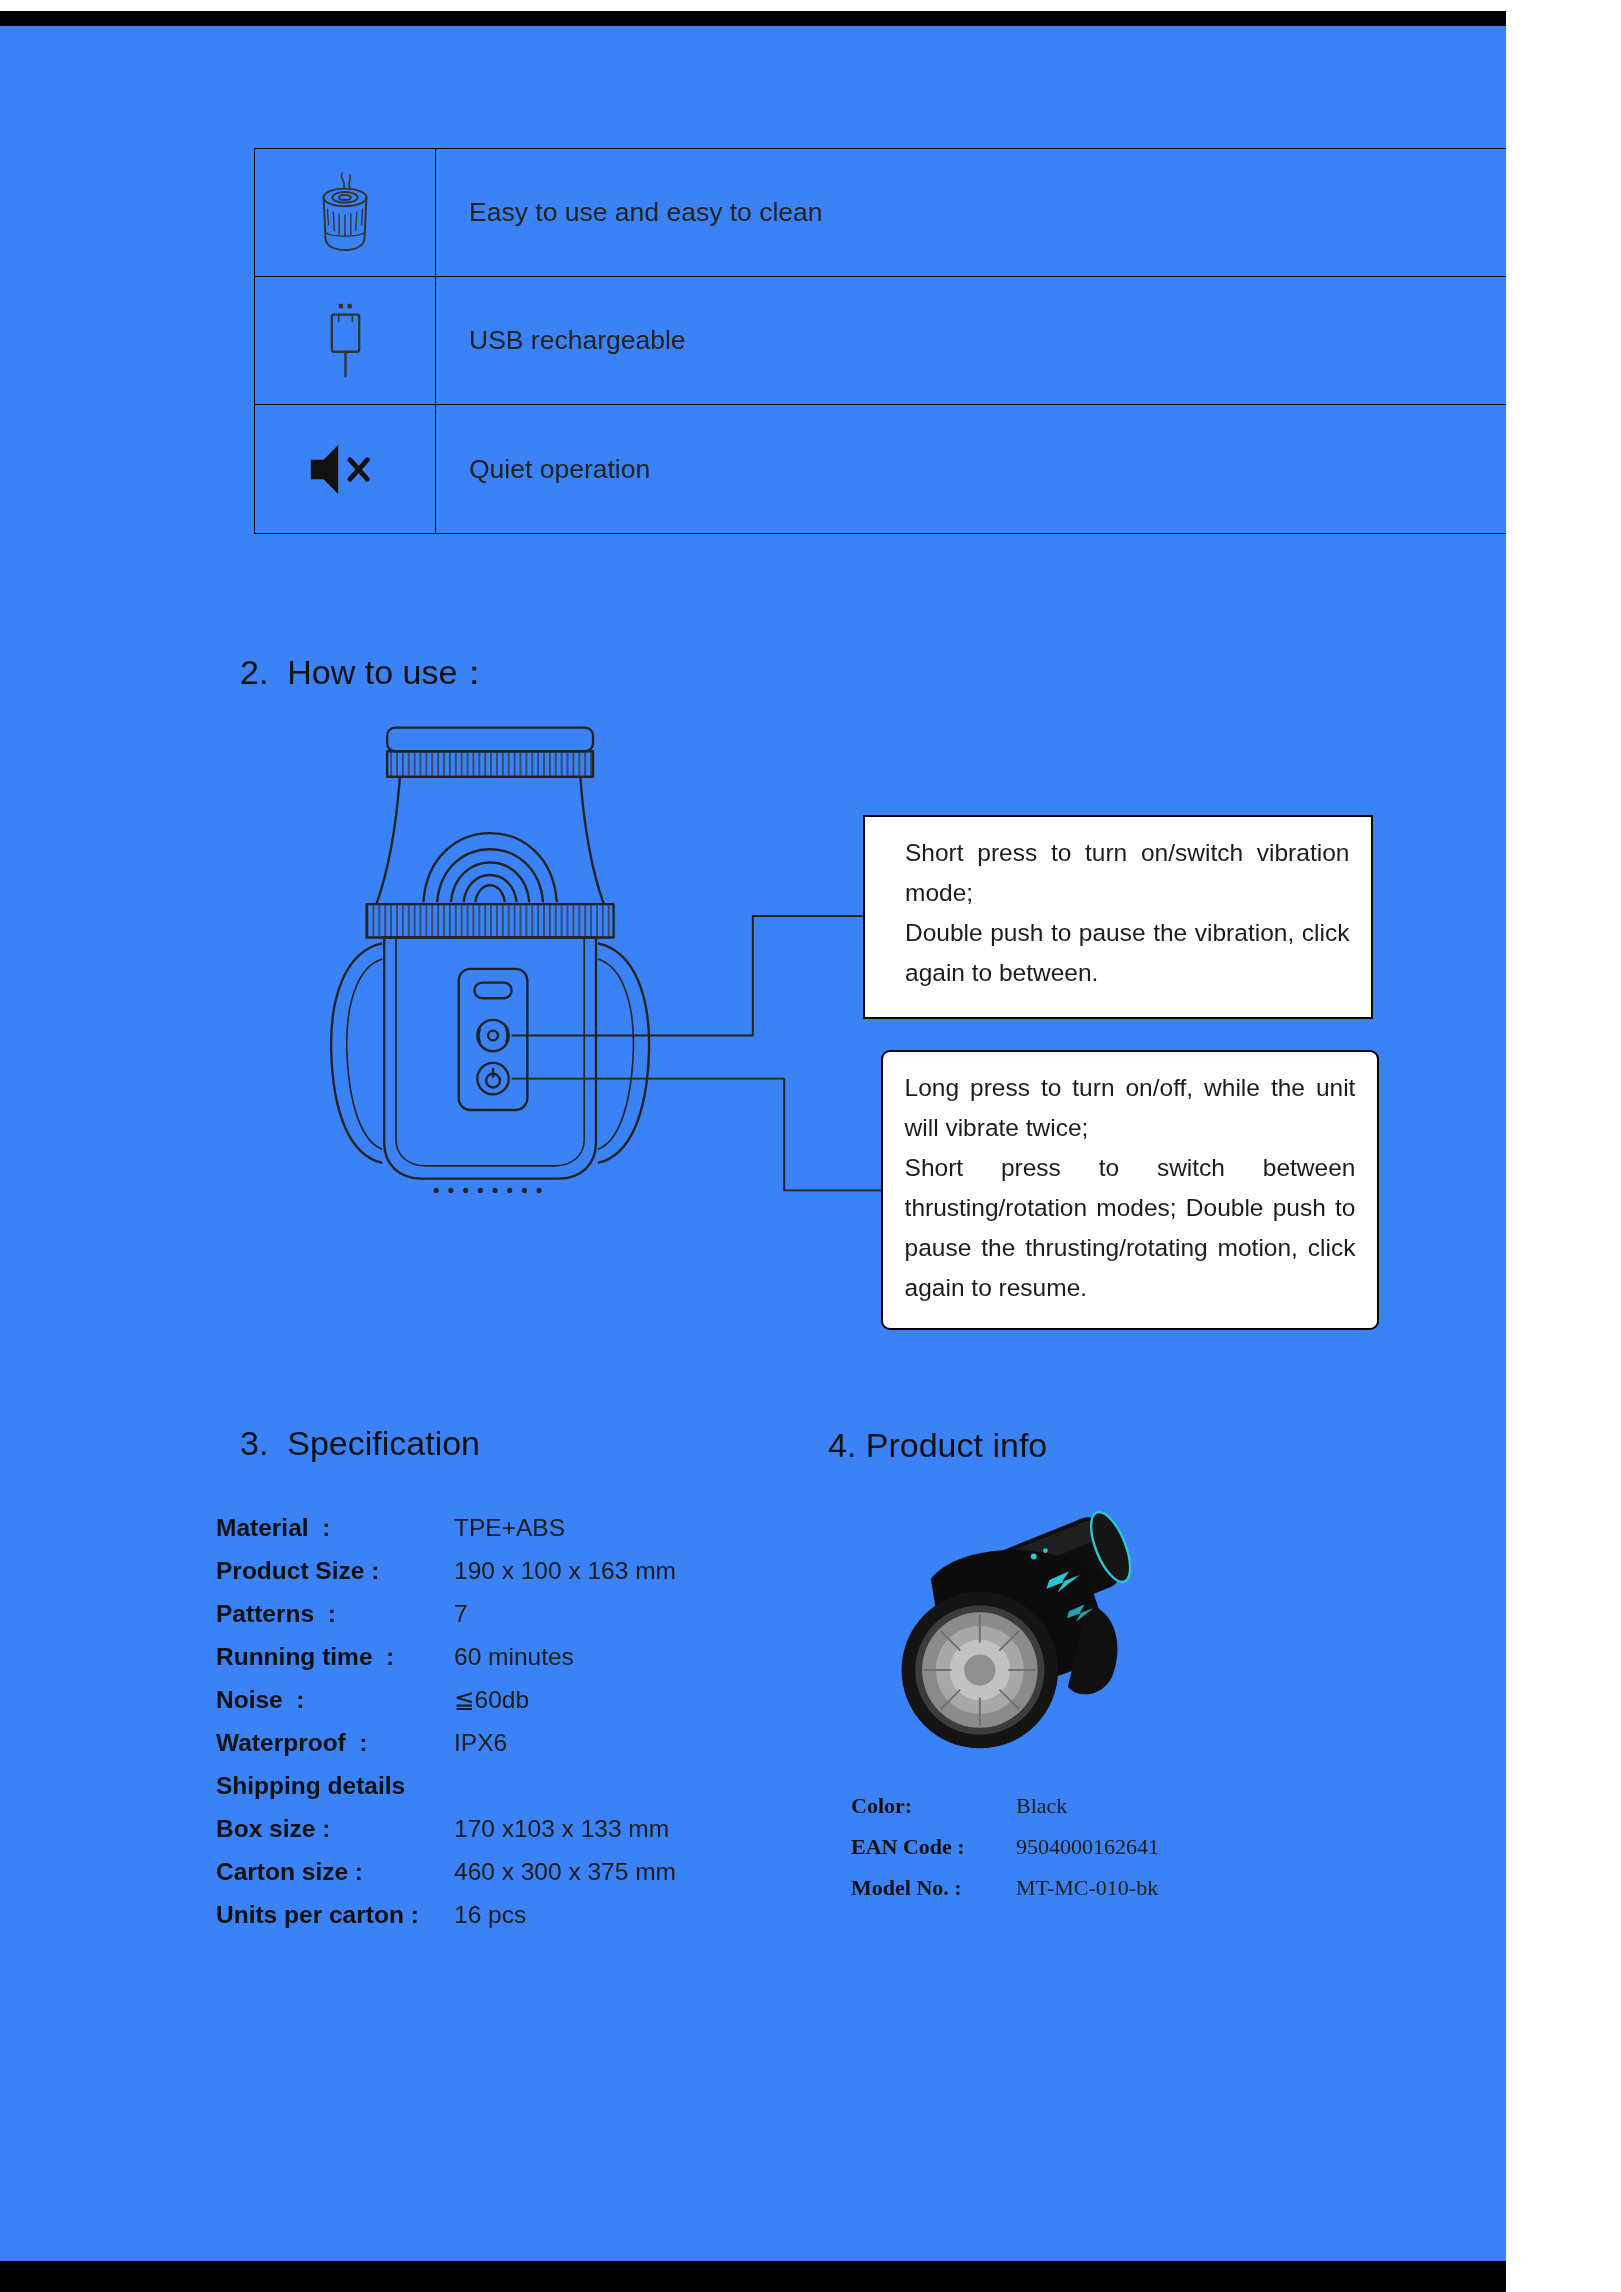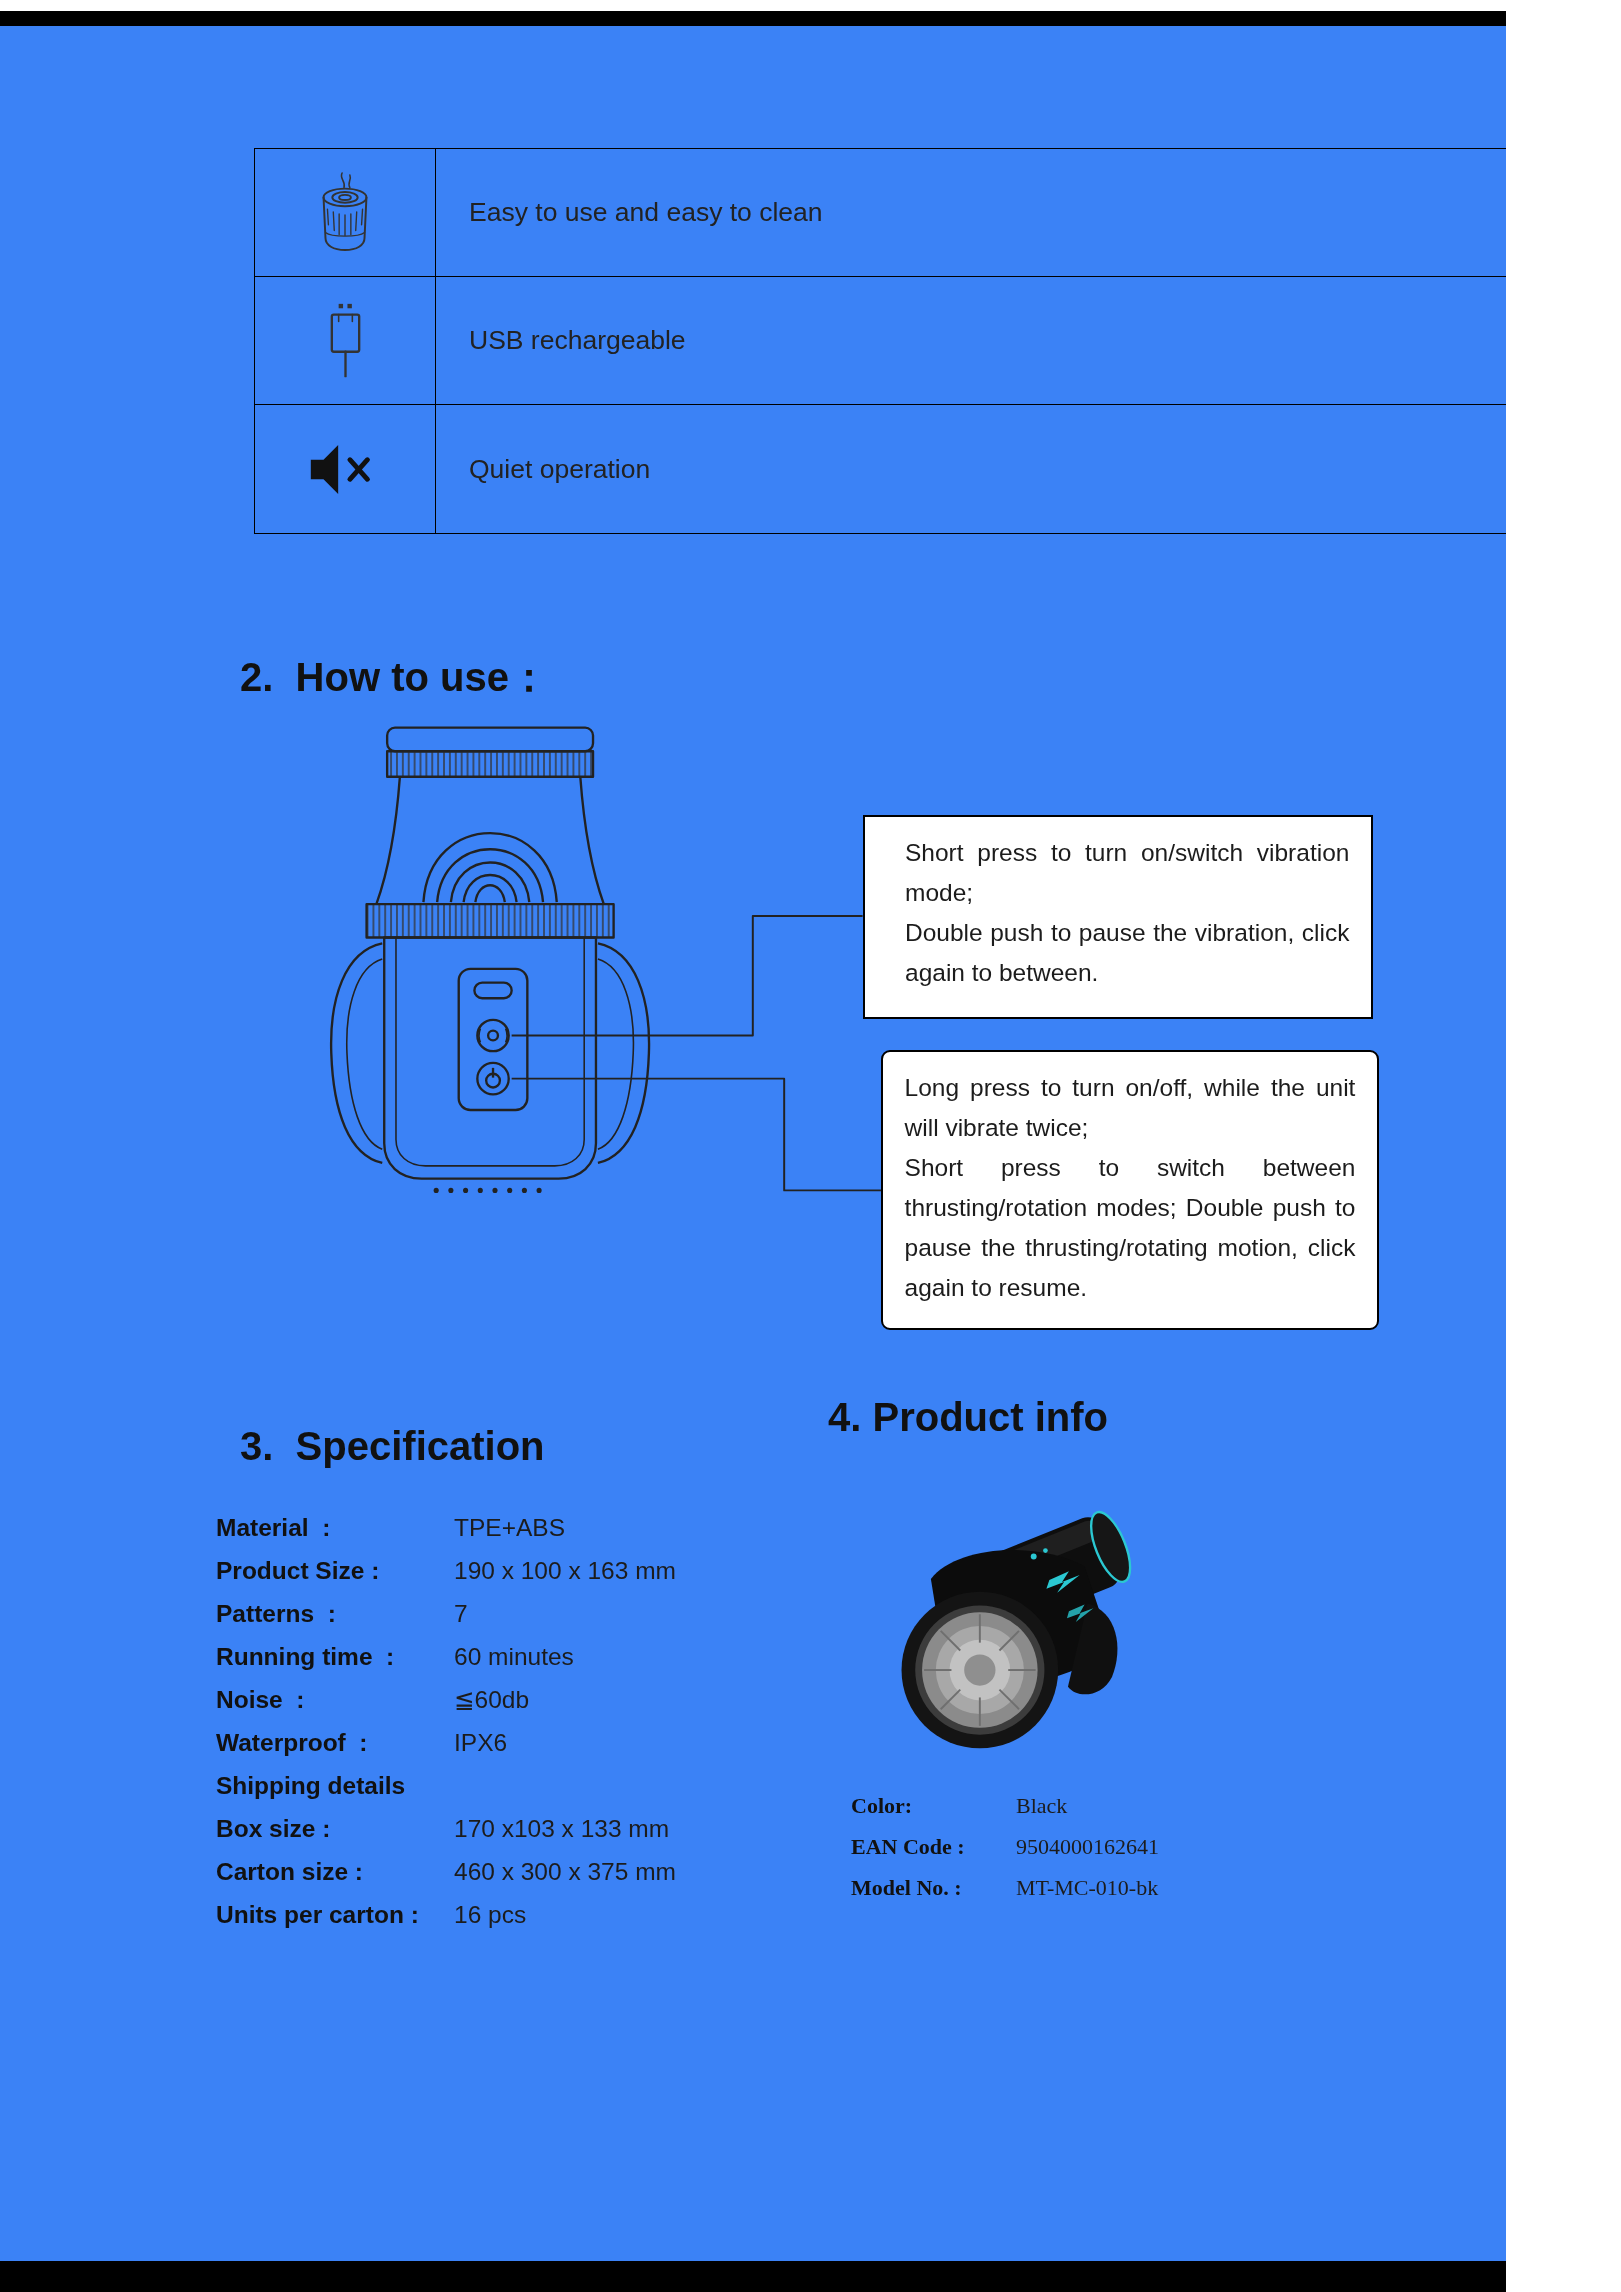--- a/index.html
+++ b/index.html
@@ -11,24 +11,24 @@
   .bar-top { top:0; height:14.7px; }
   .bar-bottom { bottom:0; height:43px; }
 
   
   .features-table { position:absolute; left:254px; top:137px; width:1272px; border:1px solid #000; }
   .ft-row { display:flex; height:128px; border-bottom:1px solid #000; }
   .ft-row:last-child { border-bottom:none; }
   .ft-icon-cell { width:181px; border-right:1px solid #000; display:flex; align-items:center; justify-content:center; }
   .ft-label-cell { flex:1; display:flex; align-items:center; padding-left:33px; font-size:26.5px; color:#222; }
 
-  .heading { position:absolute; font-size:40px; font-weight:bold; color:#111; white-space:pre-wrap; }
+  .heading { position:absolute; font-size:34px; font-weight:normal; color:#111; white-space:pre-wrap; }
   .h-howto { left:240px; top:639px; }
   .h-spec  { left:240px; top:1413px; }
-  .h-prod  { left:828px; top:1384px; }
+  .h-prod  { left:828px; top:1415px; }
 
   
   .diagram-svg { position:absolute; left:294px; top:701px; width:1098px; height:647px; }
 
   .callout { position:absolute; border:2px solid #000; background:#fff; padding:15.7px 21.6px;
              font-size:24.5px; line-height:40px; text-align:justify; color:#1c1c1c; }
   .callout p { margin:0; }
   .callout-1 { left:863px; top:804px; width:510px; height:204px;padding-left:40px; }
   .callout-2 { left:881px; top:1039px; width:498px; height:280px;border-radius:9px; }
 

